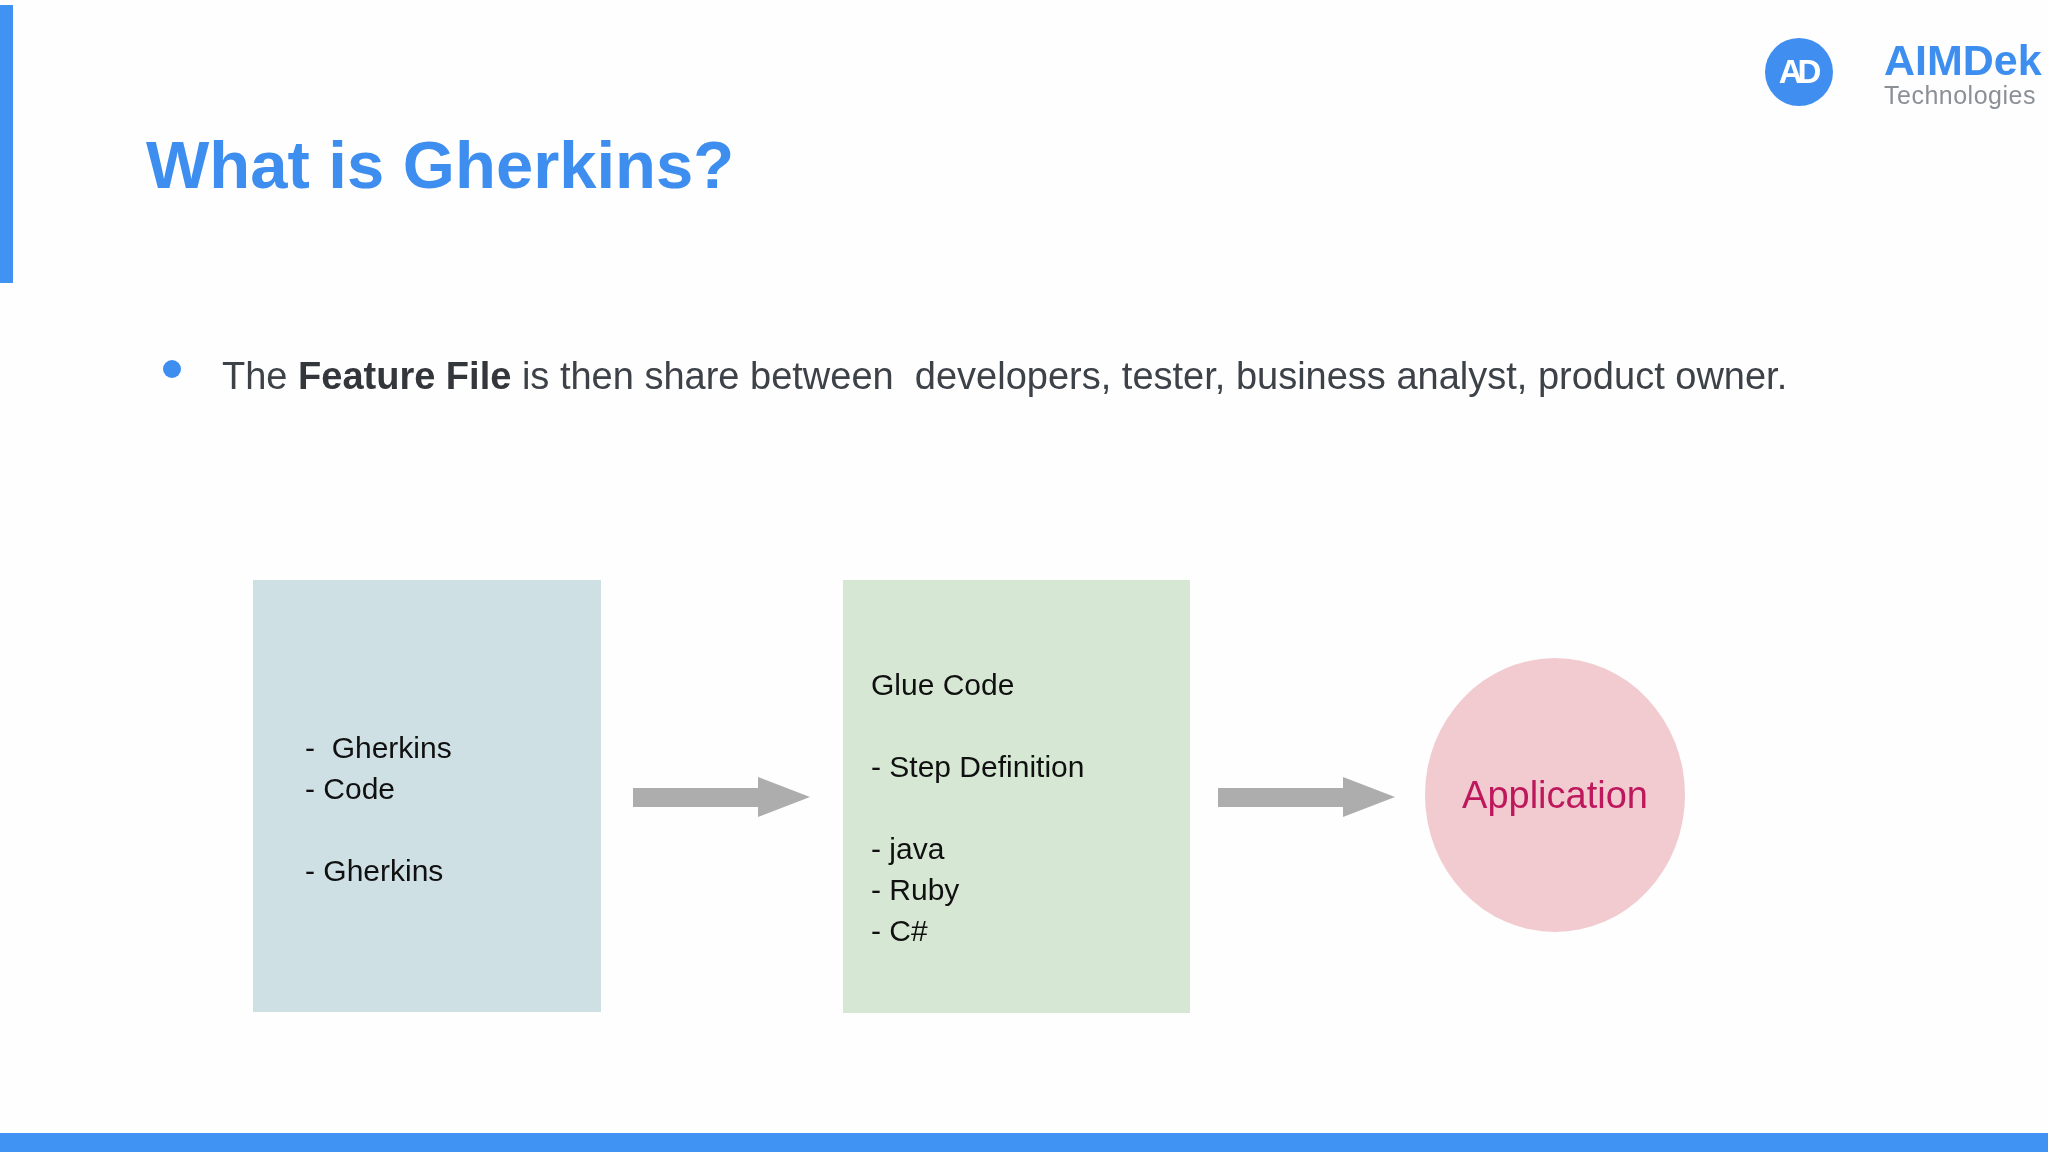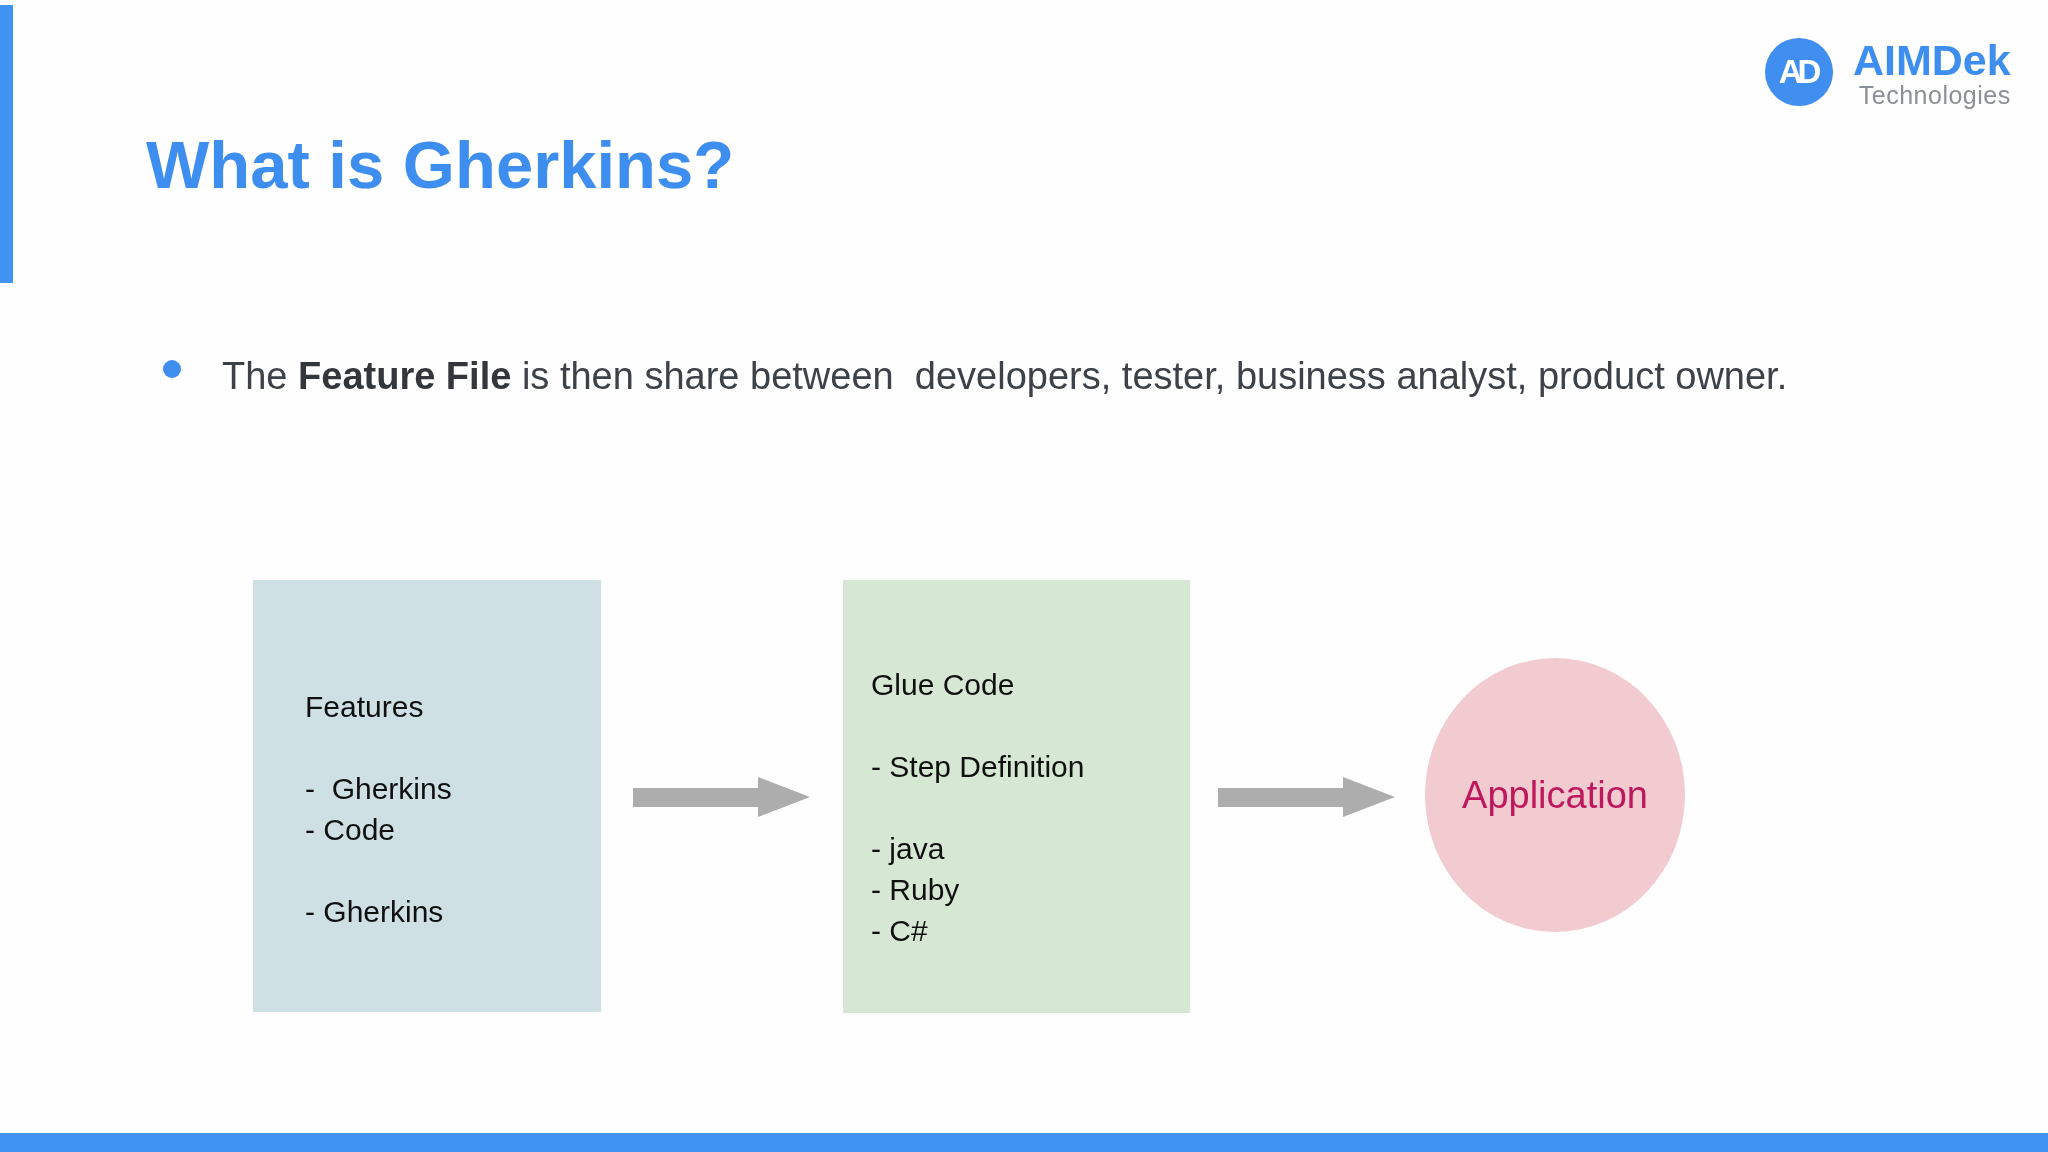--- a/index.html
+++ b/index.html
@@ -21,31 +21,31 @@
     background: #4193f3;
   }
   .bottom-bar {
     position: absolute;
     left: 0; bottom: 0;
     width: 100%; height: 19px;
     background: #4193f3;
   }
 
   
-  .logo { position: absolute; left: 1765px; top: 38px; display: flex; align-items: flex-start; }
+  .logo { position: absolute; left: 1765px; top: 38px; display: flex; align-items: flex-start; gap: 25px; }
   .logo-circle {
     width: 68px; height: 68px;
     border-radius: 50%;
     background: #3f8ef0;
     color: #ffffff;
     display: flex; align-items: center; justify-content: center;
     font-size: 33px; font-weight: bold; letter-spacing: -5px;
     padding-right: 3px; box-sizing: border-box;
   }
-  .logo-word { margin-left: 20px; text-align: right; }
+  .logo-word { margin-left: 26px; }
   .logo-name {
     font-size: 43px; line-height: 44px;
     font-weight: 600; color: #3e8ef0;
   }
   .logo-sub {
     font-size: 25px; line-height: 26px;
     color: #8b9097; letter-spacing: 0.5px;
   }
 
   
@@ -138,21 +138,20 @@
       <div class="logo-sub">Technologies</div>
     </div>
   </div>
 
   <div class="title">What is Gherkins?</div>
 
   <div class="bullet-dot"></div>
   <div class="bullet-text"><span>The </span><strong>Feature File</strong><span> is then share between  developers, tester, business analyst, product owner.</span></div>
 
   <div class="box features-box">
-    <div class="box-line">Features</div>
     <div class="box-line"></div>
     <div class="box-line">-  Gherkins</div>
     <div class="box-line">- Code</div>
     <div class="box-line"></div>
     <div class="box-line">- Gherkins</div>
   </div>
 
   <div class="arrow arrow-1">
     <div class="arrow-shaft"></div>
     <div class="arrow-head"></div>

